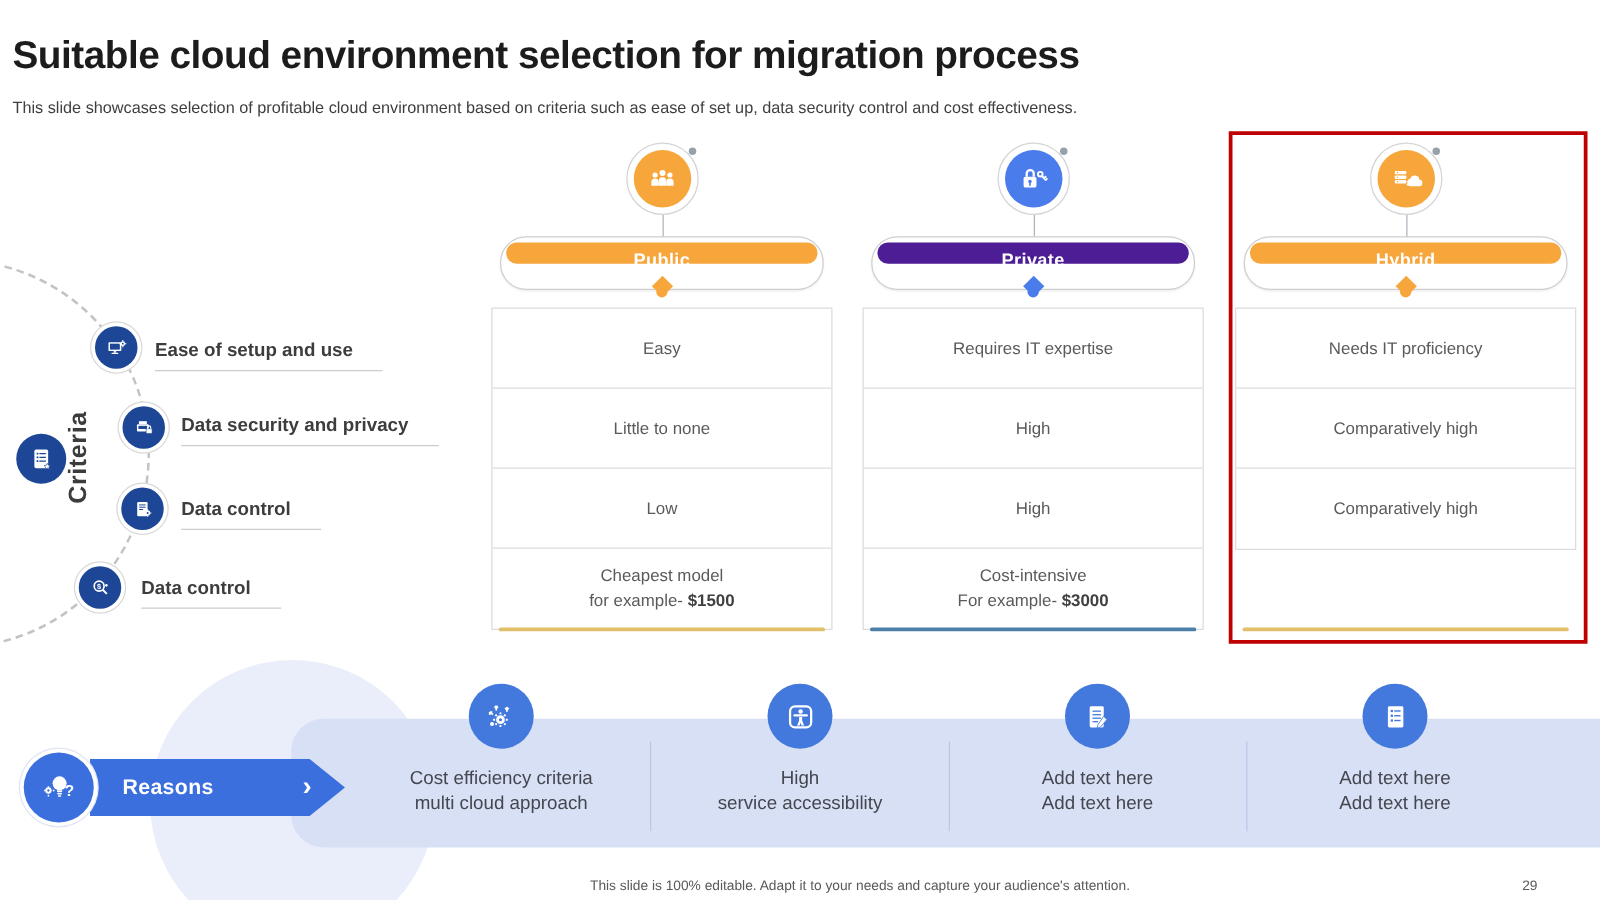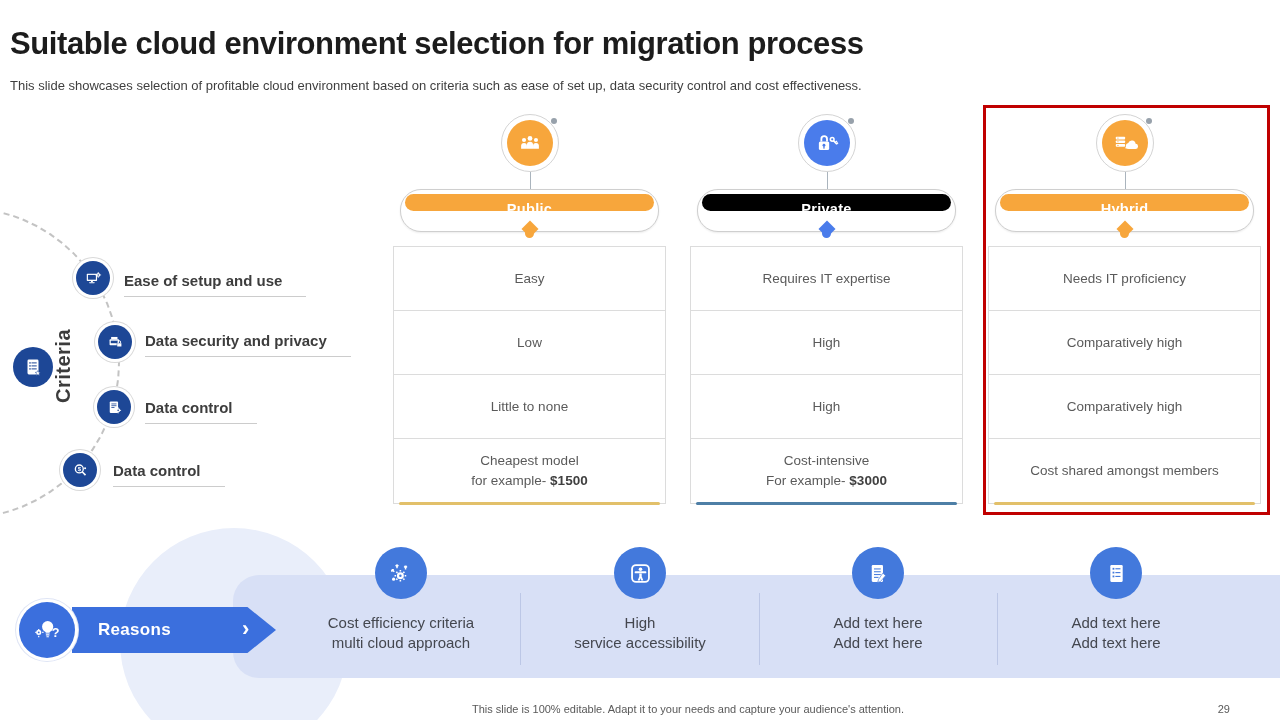--- a/index.html
+++ b/index.html
@@ -154,24 +154,24 @@
     <div class="pill-outer">
       <div class="pill-inner" style="background-color: rgb(247, 166, 60); color: rgb(247, 166, 60);"><span class="pill-label">Public</span></div>
     </div>
     <div class="pin-diamond" style="background-color: rgb(247, 166, 60); color: rgb(247, 166, 60);"></div>
     <div class="pin-dot" style="background-color: rgb(247, 166, 60); color: rgb(247, 166, 60);"></div>
     <div class="tbl">
       <div class="cell">
           <span>Easy</span>
         </div>
       <div class="cell">
+          <span>Little to none</span>
+        </div>
+      <div class="cell">
           <span>Low</span>
-        </div>
-      <div class="cell">
-          <span>Little to none</span>
         </div>
       <div class="cell">
         <div><span>Cheapest model</span><br><span>for example- </span><b>$1500</b></div>
       </div>
     </div>
     <div class="strip" style="background-color: rgb(226, 192, 106); color: rgb(226, 192, 106);"></div>
   </div>
 
   <div class="column col-b">
     <div class="hring">
@@ -182,21 +182,21 @@
           <path d="M6.8 10.5V8.2a2.6 2.6 0 0 1 5.2 0v2.3" fill="none" stroke="#fff" stroke-width="1.7"></path>
           <circle cx="9.2" cy="14" r="1.3" fill="currentColor"></circle>
             <rect x="8.6" y="14.6" width="1.2" height="2.6" fill="currentColor"></rect>
           <circle cx="16.8" cy="8.6" r="1.7" fill="none" stroke="#fff" stroke-width="1.4"></circle>
           <path d="M17.9 9.8l3.2 3.4M19.6 11.6l1.6-1.4M20.8 12.9l1.3-1.2" stroke="#fff" stroke-width="1.4" fill="none"></path>
         </svg>
       </div>
     </div>
     <div class="vline"></div>
     <div class="pill-outer">
-      <div class="pill-inner" style="background-color: #000000; color: rgb(74, 124, 235);"><span class="pill-label">Private</span></div>
+      <div class="pill-inner" style="background-color: #4c1d95; color: rgb(74, 124, 235);"><span class="pill-label">Private</span></div>
     </div>
     <div class="pin-diamond" style="background-color: rgb(74, 124, 235); color: rgb(74, 124, 235);"></div>
     <div class="pin-dot" style="background-color: rgb(74, 124, 235); color: rgb(74, 124, 235);"></div>
     <div class="tbl">
       <div class="cell">
           <span>Requires IT expertise</span>
         </div>
       <div class="cell">
           <span>High</span>
         </div>
@@ -240,23 +240,20 @@
     <div class="tbl">
       <div class="cell">
           <span>Needs IT proficiency</span>
         </div>
       <div class="cell">
           <span>Comparatively high</span>
         </div>
       <div class="cell">
           <span>Comparatively high</span>
         </div>
-      <div class="cell">
-          <span>Cost shared amongst members</span>
-        </div>
     </div>
     <div class="strip" style="background-color: rgb(226, 192, 106); color: rgb(226, 192, 106);"></div>
   </div>
 
   <div class="soft-circle" style="background-color: rgb(233, 238, 250); color: rgb(233, 238, 250);"></div>
   <div class="panel" style="background-color: rgb(216, 224, 246); color: rgb(216, 224, 246);"></div>
   <div class="divider dv1"></div>
   <div class="divider dv2"></div>
   <div class="divider dv3"></div>
 

